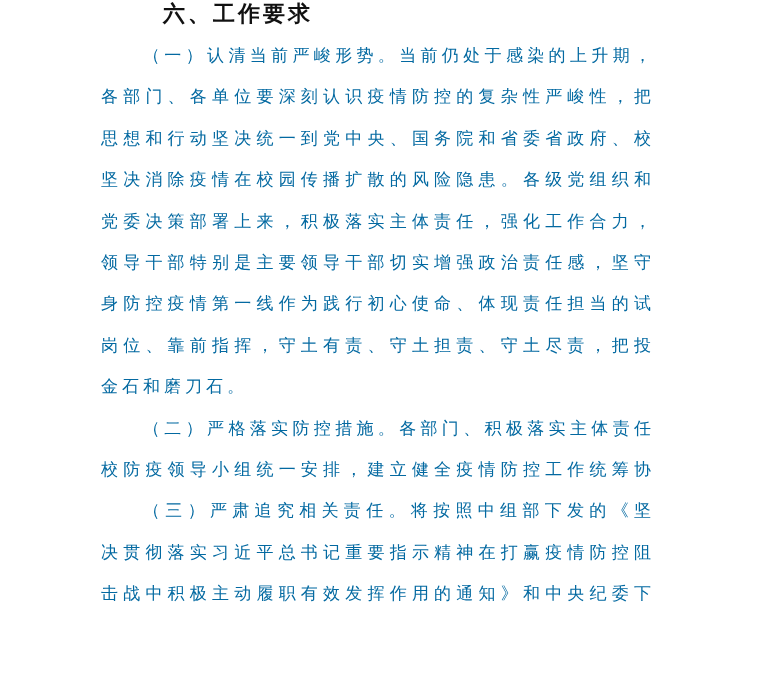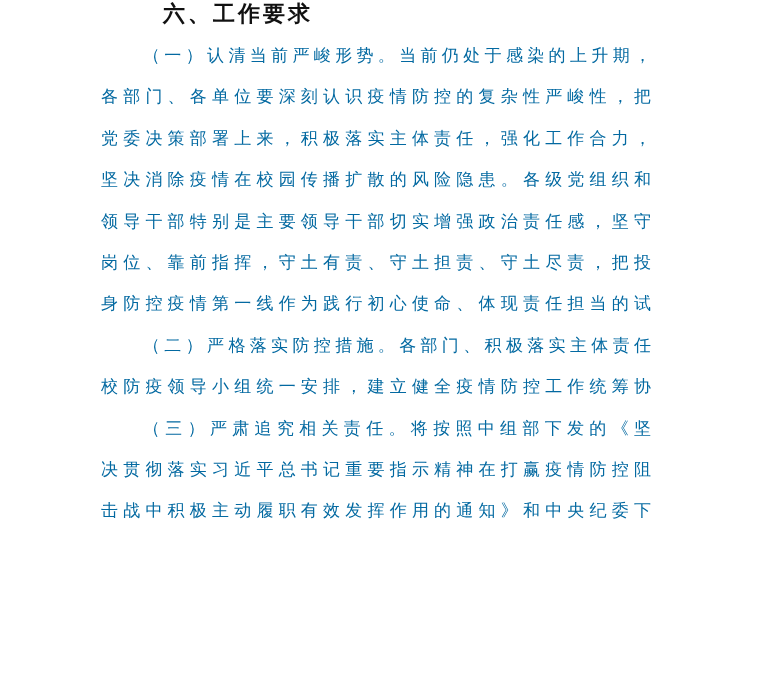--- a/index.html
+++ b/index.html
@@ -57,25 +57,27 @@
 </style>
 </head>
 <body>
 
 <div class="page">
   <h2 class="heading">六、工作要求</h2>
   <div class="body-text" id="body-text">
       <div>
         <div class="line first">（一）认清当前严峻形势。当前仍处于感染的上升期，</div>
         <div class="line">各部门、各单位要深刻认识疫情防控的复杂性严峻性，把</div>
+        <div class="line">思想和行动坚决统一到党中央、国务院和省委省政府、校</div>
+        <div class="line">坚决消除疫情在校园传播扩散的风险隐患。各级党组织和</div>
         <div class="line">党委决策部署上来，积极落实主体责任，强化工作合力，</div>
-        <div class="line">坚决消除疫情在校园传播扩散的风险隐患。各级党组织和</div>
         <div class="line">领导干部特别是主要领导干部切实增强政治责任感，坚守</div>
+        <div class="line">身防控疫情第一线作为践行初心使命、体现责任担当的试</div>
         <div class="line">岗位、靠前指挥，守土有责、守土担责、守土尽责，把投</div>
-        <div class="line">身防控疫情第一线作为践行初心使命、体现责任担当的试</div>
+        <div class="line final">金石和磨刀石。</div>
       </div>
       <div>
         <div class="line first">（二）严格落实防控措施。各部门、积极落实主体责任</div>
         <div class="line">校防疫领导小组统一安排，建立健全疫情防控工作统筹协</div>
       </div>
       <div>
         <div class="line first">（三）严肃追究相关责任。将按照中组部下发的《坚</div>
         <div class="line">决贯彻落实习近平总书记重要指示精神在打赢疫情防控阻</div>
         <div class="line">击战中积极主动履职有效发挥作用的通知》和中央纪委下</div>
       </div>

